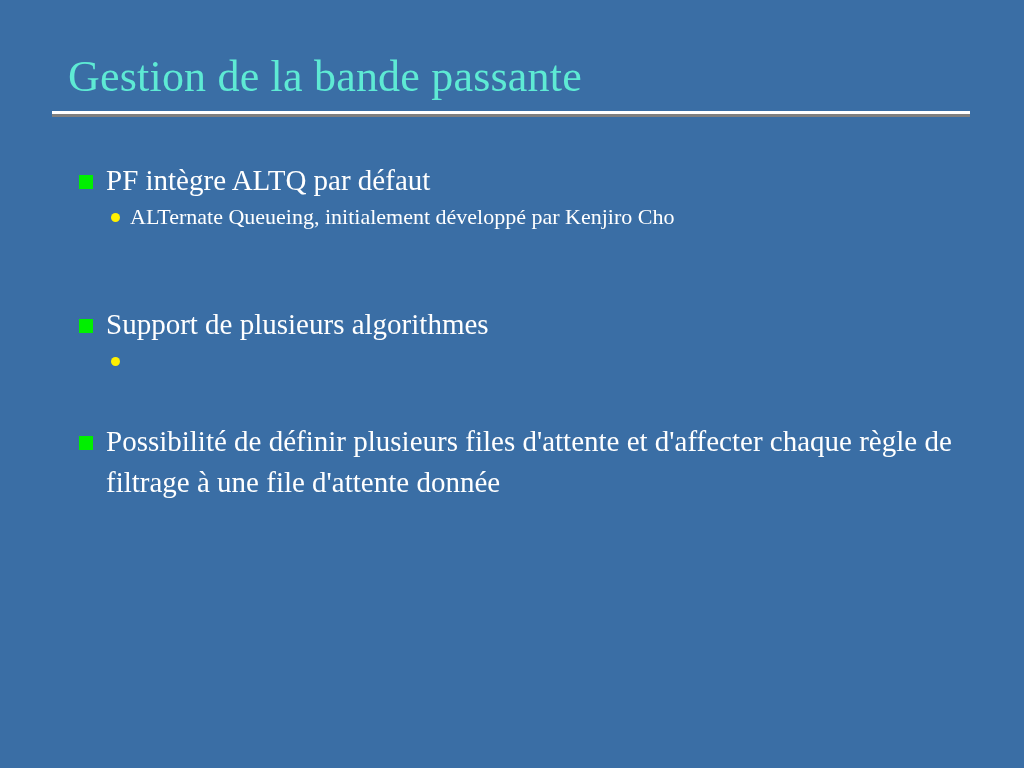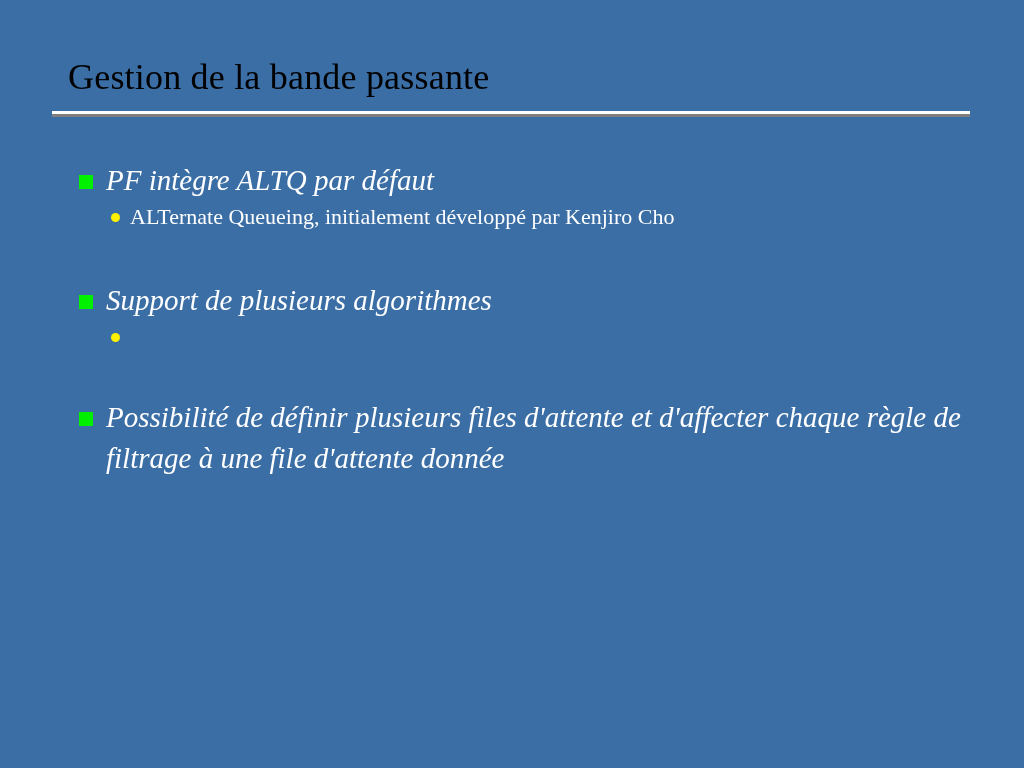--- a/index.html
+++ b/index.html
@@ -23,23 +23,23 @@
   }
 
   
   #title-block {
     position: absolute;
     left: 52px;
     top: 48px;
     width: 918px;
   }
   #slide-title {
-    font-size: 36px;
+    font-size: 44px;
     line-height: 58px;
-    color: #000000;
+    color: #5eead4;
     font-weight: normal;
     white-space: nowrap;
     padding-left: 16px;
     margin: 0;
     letter-spacing: 0.2px;
   }
   #title-rule {
     position: absolute;
     left: 52px;
     top: 111px;
@@ -65,21 +65,20 @@
 
   .bullet-group {
     position: relative;
   }
 
   .bullet-l1 {
     position: relative;
     padding-left: 106px;
     padding-right: 54px;
     min-height: 38px;
-    font-style: italic;
   }
   .bullet-l1 .marker-square {
     position: absolute;
     left: 79px;
     top: 15px;
     width: 14px;
     height: 14px;
     background: #00f000;
   }
   .bullet-l1 .bullet-text {
@@ -107,21 +106,21 @@
   }
   .bullet-l2 .bullet-text {
     display: block;
     font-size: 22px;
     line-height: 31px;
     color: #ffffff;
   }
 
   
   #group-0 { margin-top: 0; }
-  #group-1 { margin-top: 48px; }
+  #group-1 { margin-top: 72px; }
   #group-2 { margin-top: 46px; }
 </style>
 </head>
 <body>
 
 <div id="slide">
 
   <div id="title-block">
     <h1 id="slide-title">Gestion de la bande passante</h1>
   </div>

